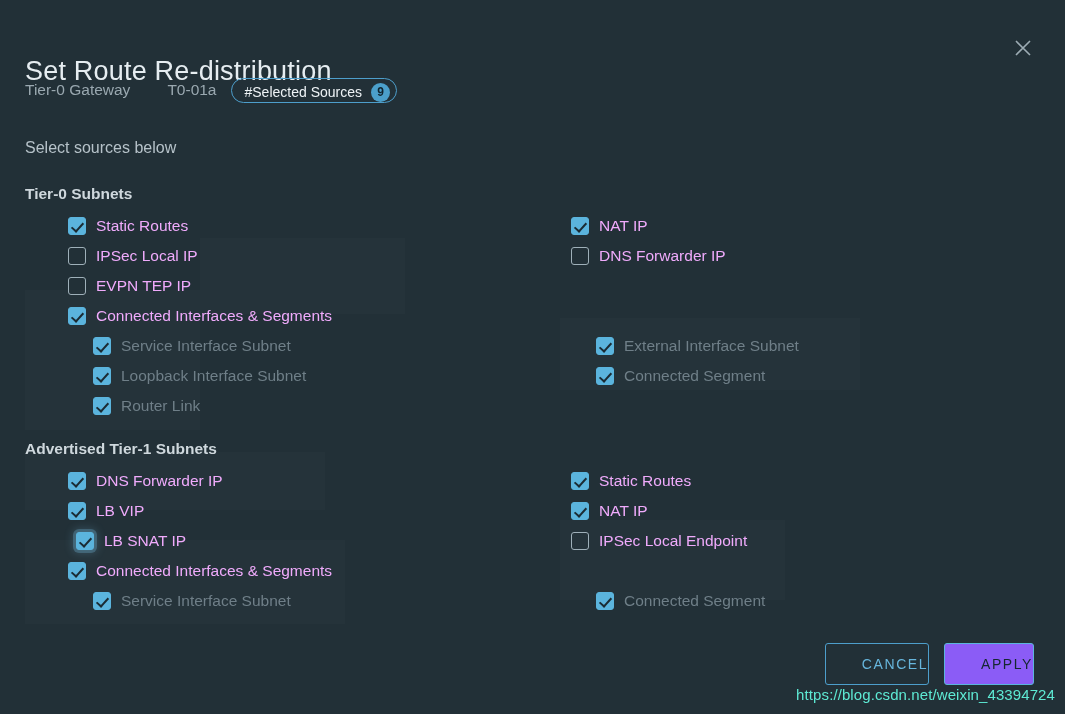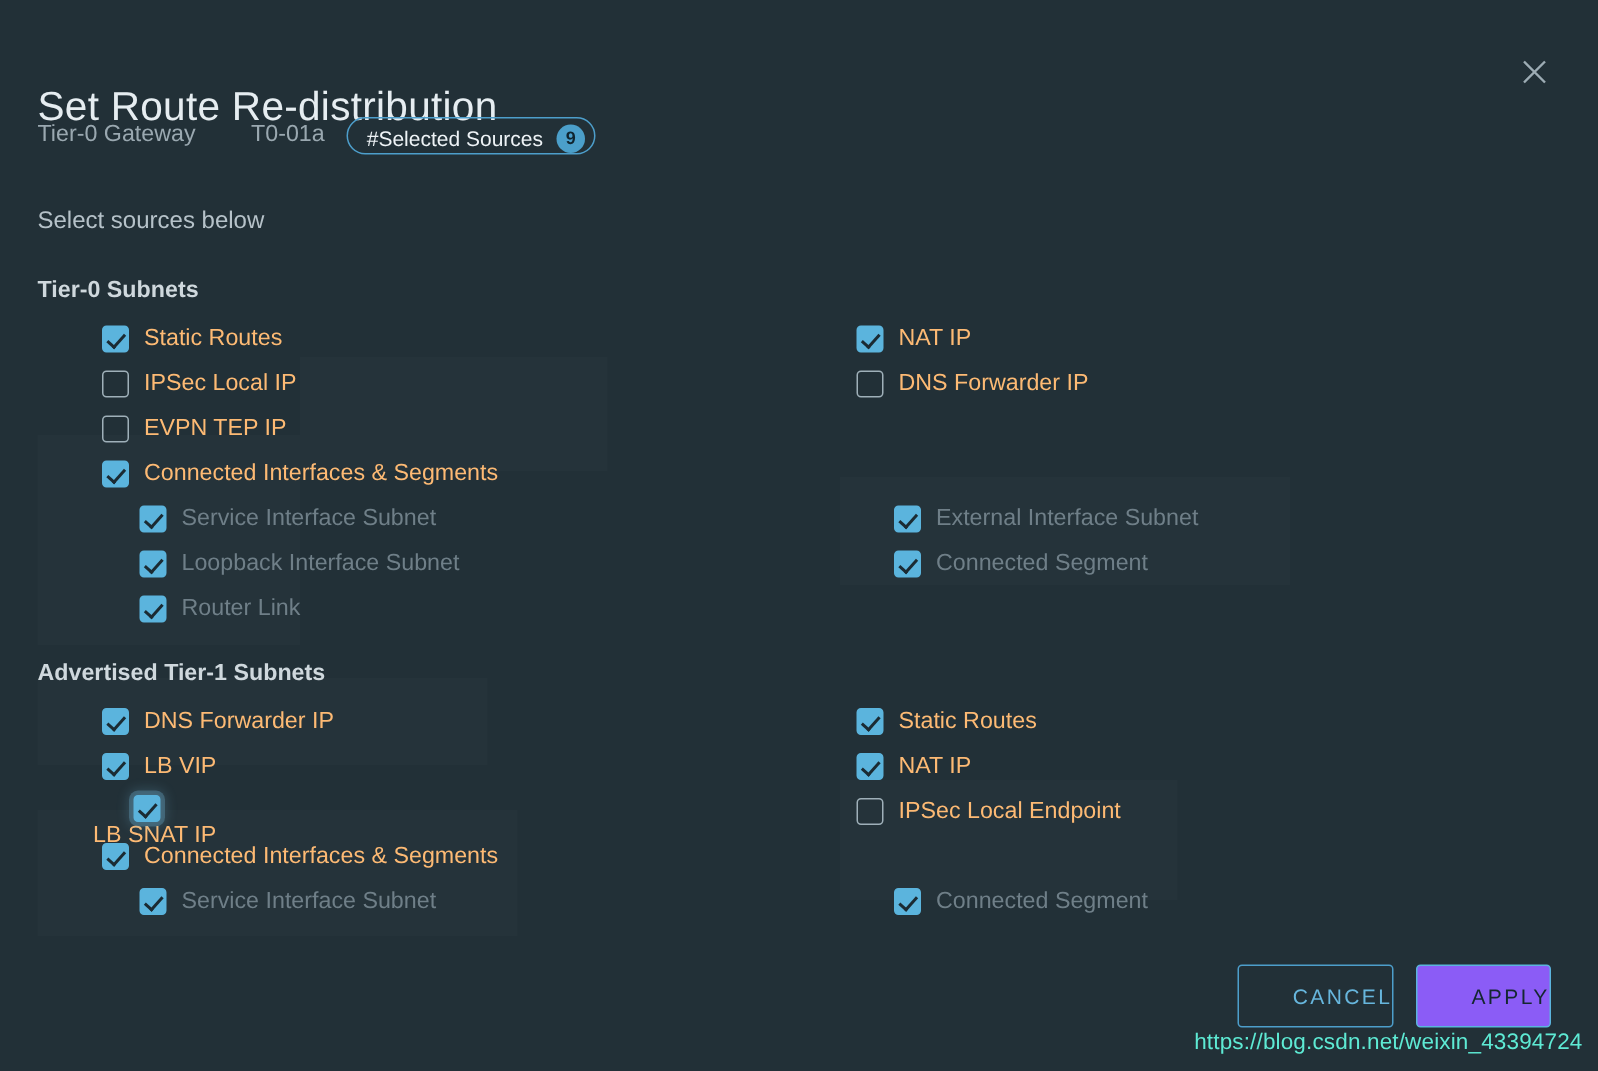--- a/index.html
+++ b/index.html
@@ -157,21 +157,21 @@
     border-width: 0 2.2px 2.2px 0;
     transform: rotate(42deg);
   }
   .cb.focus {
     box-shadow: 0 0 0 3px rgba(120,190,225,0.28), 0 0 8px 4px rgba(120,190,225,0.20);
   }
 
   .opt-label {
     margin-left: 10px;
     font-size: 15.5px;
-    color: #fdba74;
+    color: #f0abfc;
   }
   .opt.disabled .opt-label { color: #6f7f88; }
 
   .footer-btn {
     position: absolute;
     height: 42px;
     display: flex;
     align-items: center;
     justify-content: center;
     font-size: 14px;
@@ -287,21 +287,21 @@
         <span class="opt-label">Connected Segment</span>
       </div>
       <div class="opt" style="top: 470px; left: 68px;">
         <span class="cb on"></span>
         <span class="opt-label">DNS Forwarder IP</span>
       </div>
       <div class="opt" style="top: 500px; left: 68px;">
         <span class="cb on"></span>
         <span class="opt-label">LB VIP</span>
       </div>
-      <div class="opt" style="top: 530px; left: 52px; flex-direction: column;">
+      <div class="opt" style="top: 530px; left: 76px;">
         <span class="cb on focus"></span>
         <span class="opt-label">LB SNAT IP</span>
       </div>
       <div class="opt" style="top: 560px; left: 68px;">
         <span class="cb on"></span>
         <span class="opt-label">Connected Interfaces &amp; Segments</span>
       </div>
       <div class="opt disabled" style="top: 590px; left: 93px;">
         <span class="cb on"></span>
         <span class="opt-label">Service Interface Subnet</span>

